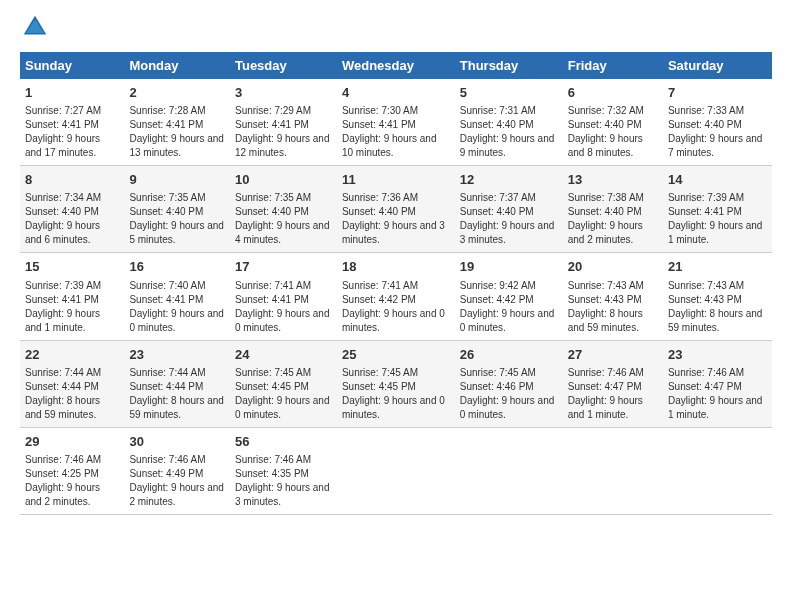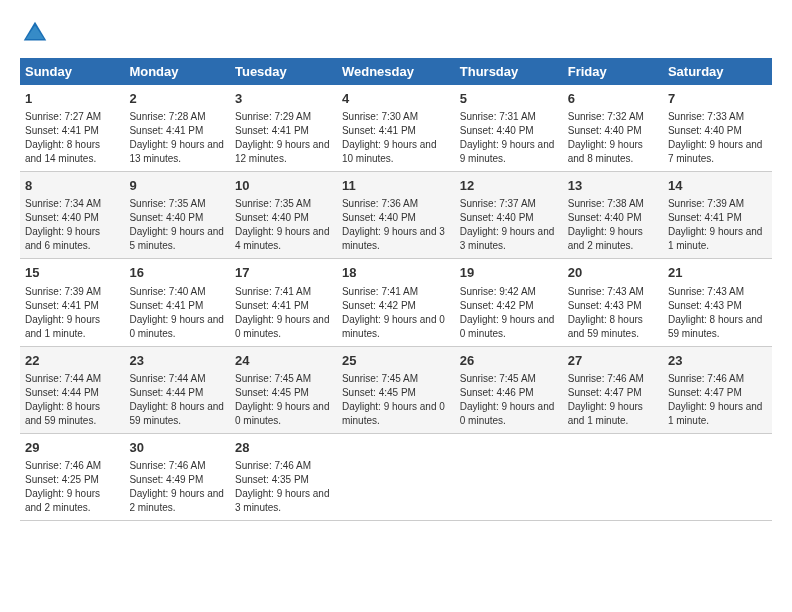--- a/index.html
+++ b/index.html
@@ -4,21 +4,21 @@
   <style>
     * { margin: 0; padding: 0; box-sizing: border-box; }
     body {
       font-family: Arial, sans-serif;
       background: #fff;
       width: 792px;
       height: 612px;
       overflow: hidden;
     }
     .container {
-      padding: 18px 20px 10px 20px;
+      padding: 12px 20px 10px 20px;
     }
     .header-section {
       display: flex;
       justify-content: space-between;
       align-items: flex-start;
       margin-bottom: 10px;
     }
     .logo {
       display: flex;
       align-items: center;
@@ -123,21 +123,21 @@
           <th>Monday</th>
           <th>Tuesday</th>
           <th>Wednesday</th>
           <th>Thursday</th>
           <th>Friday</th>
           <th>Saturday</th>
         </tr>
     </thead>
     <tbody id="calendar-body">
     <tr>
-          <td><span class="day-num">1</span><span class="cell-text">Sunrise: 7:27 AM</span><br><span class="cell-text">Sunset: 4:41 PM</span><br><span class="cell-text">Daylight: 8 hours and 14 minutes.</span></td>
+          <td><span class="day-num">1</span><span class="cell-text">Sunrise: 7:27 AM</span><br><span class="cell-text">Sunset: 4:41 PM</span><br><span class="cell-text">Daylight: 9 hours and 17 minutes.</span></td>
           <td><span class="day-num">2</span><span class="cell-text">Sunrise: 7:28 AM</span><br><span class="cell-text">Sunset: 4:41 PM</span><br><span class="cell-text">Daylight: 9 hours and 13 minutes.</span></td>
           <td><span class="day-num">3</span><span class="cell-text">Sunrise: 7:29 AM</span><br><span class="cell-text">Sunset: 4:41 PM</span><br><span class="cell-text">Daylight: 9 hours and 12 minutes.</span></td>
           <td><span class="day-num">4</span><span class="cell-text">Sunrise: 7:30 AM</span><br><span class="cell-text">Sunset: 4:41 PM</span><br><span class="cell-text">Daylight: 9 hours and 10 minutes.</span></td>
           <td><span class="day-num">5</span><span class="cell-text">Sunrise: 7:31 AM</span><br><span class="cell-text">Sunset: 4:40 PM</span><br><span class="cell-text">Daylight: 9 hours and 9 minutes.</span></td>
           <td><span class="day-num">6</span><span class="cell-text">Sunrise: 7:32 AM</span><br><span class="cell-text">Sunset: 4:40 PM</span><br><span class="cell-text">Daylight: 9 hours and 8 minutes.</span></td>
           <td><span class="day-num">7</span><span class="cell-text">Sunrise: 7:33 AM</span><br><span class="cell-text">Sunset: 4:40 PM</span><br><span class="cell-text">Daylight: 9 hours and 7 minutes.</span></td>
         </tr>
         <tr>
           <td><span class="day-num">8</span><span class="cell-text">Sunrise: 7:34 AM</span><br><span class="cell-text">Sunset: 4:40 PM</span><br><span class="cell-text">Daylight: 9 hours and 6 minutes.</span></td>
           <td><span class="day-num">9</span><span class="cell-text">Sunrise: 7:35 AM</span><br><span class="cell-text">Sunset: 4:40 PM</span><br><span class="cell-text">Daylight: 9 hours and 5 minutes.</span></td>
@@ -161,21 +161,21 @@
           <td><span class="day-num">23</span><span class="cell-text">Sunrise: 7:44 AM</span><br><span class="cell-text">Sunset: 4:44 PM</span><br><span class="cell-text">Daylight: 8 hours and 59 minutes.</span></td>
           <td><span class="day-num">24</span><span class="cell-text">Sunrise: 7:45 AM</span><br><span class="cell-text">Sunset: 4:45 PM</span><br><span class="cell-text">Daylight: 9 hours and 0 minutes.</span></td>
           <td><span class="day-num">25</span><span class="cell-text">Sunrise: 7:45 AM</span><br><span class="cell-text">Sunset: 4:45 PM</span><br><span class="cell-text">Daylight: 9 hours and 0 minutes.</span></td>
           <td><span class="day-num">26</span><span class="cell-text">Sunrise: 7:45 AM</span><br><span class="cell-text">Sunset: 4:46 PM</span><br><span class="cell-text">Daylight: 9 hours and 0 minutes.</span></td>
           <td><span class="day-num">27</span><span class="cell-text">Sunrise: 7:46 AM</span><br><span class="cell-text">Sunset: 4:47 PM</span><br><span class="cell-text">Daylight: 9 hours and 1 minute.</span></td>
           <td><span class="day-num">23</span><span class="cell-text">Sunrise: 7:46 AM</span><br><span class="cell-text">Sunset: 4:47 PM</span><br><span class="cell-text">Daylight: 9 hours and 1 minute.</span></td>
         </tr>
         <tr>
           <td><span class="day-num">29</span><span class="cell-text">Sunrise: 7:46 AM</span><br><span class="cell-text">Sunset: 4:25 PM</span><br><span class="cell-text">Daylight: 9 hours and 2 minutes.</span></td>
           <td><span class="day-num">30</span><span class="cell-text">Sunrise: 7:46 AM</span><br><span class="cell-text">Sunset: 4:49 PM</span><br><span class="cell-text">Daylight: 9 hours and 2 minutes.</span></td>
-          <td><span class="day-num">28</span><span class="cell-text">Sunrise: 7:46 AM</span><br><span class="cell-text">Sunset: 4:35 PM</span><br><span class="cell-text">Daylight: 9 hours and 3 minutes.</span></td>
+          <td><span class="day-num">56</span><span class="cell-text">Sunrise: 7:46 AM</span><br><span class="cell-text">Sunset: 4:35 PM</span><br><span class="cell-text">Daylight: 9 hours and 3 minutes.</span></td>
           <td class="empty"></td>
           <td class="empty"></td>
           <td class="empty"></td>
           <td class="empty"></td>
         </tr>
       </tbody>
   </table>
 </div>
 
 </body></html>

